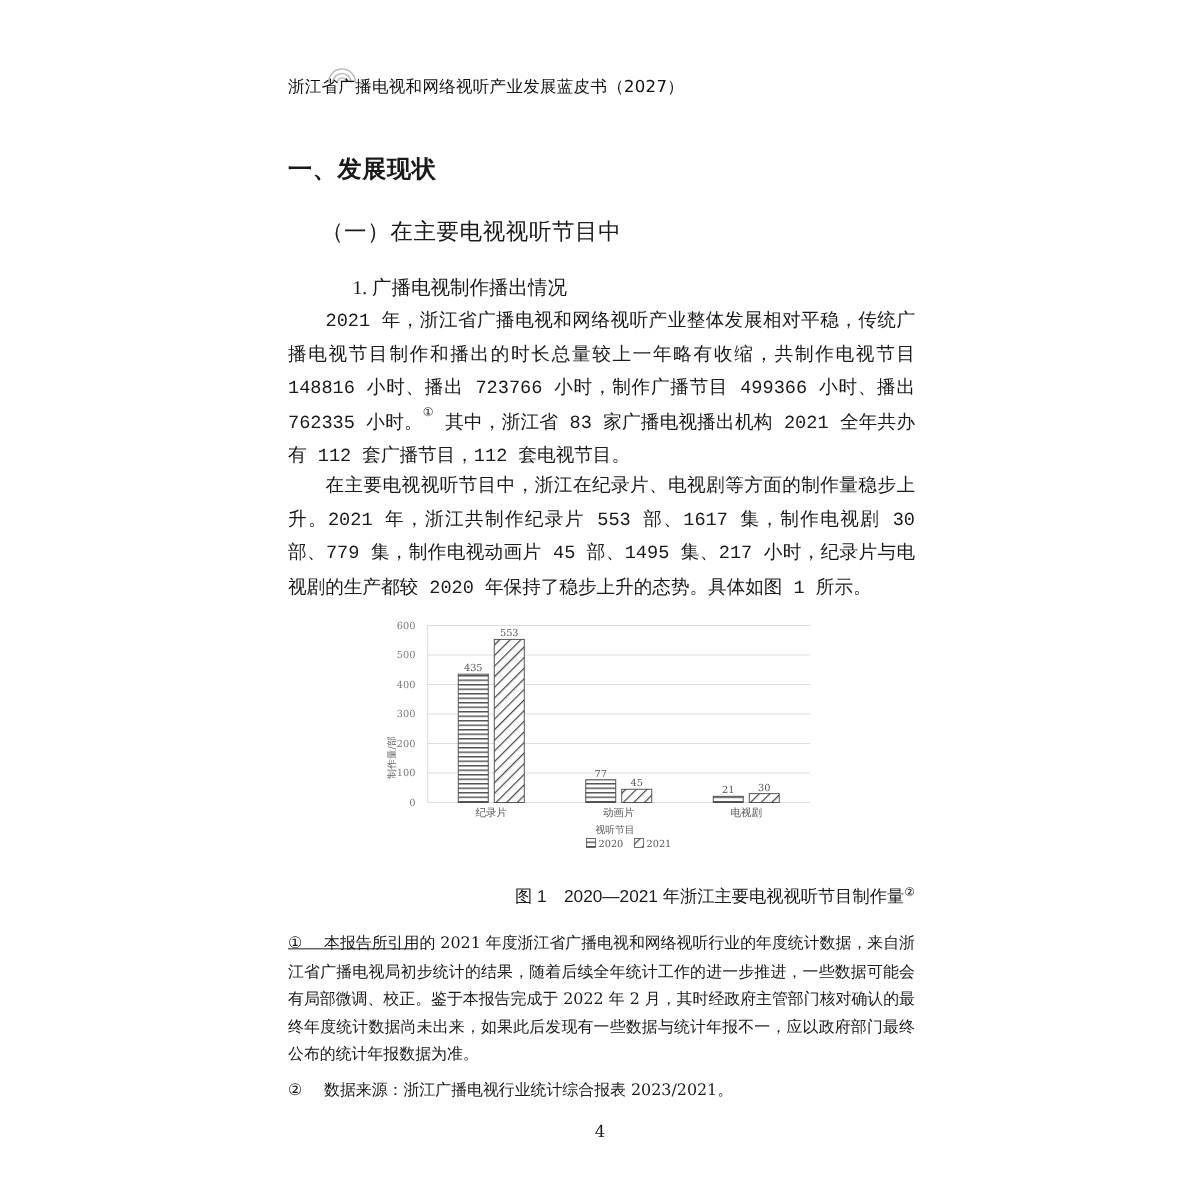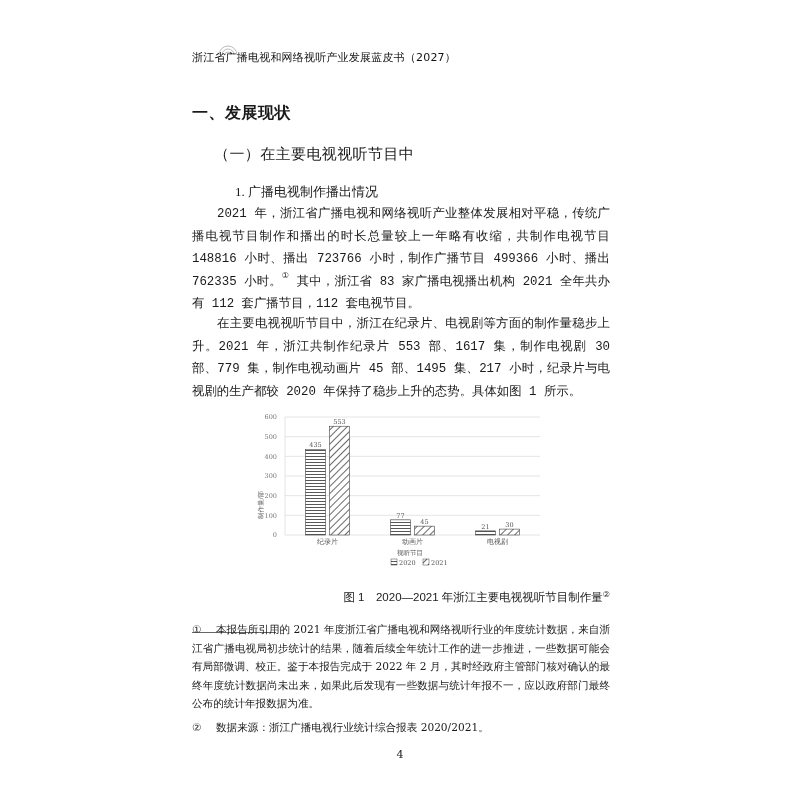--- a/index.html
+++ b/index.html
@@ -98,15 +98,15 @@
       <text x="144" y="159.5">2020</text>
       <rect x="168" y="154" width="6" height="6" fill="url(#dhatch)" stroke="#444" stroke-width="0.5"></rect>
       <text x="176" y="159.5">2021</text>
     </g>
 </svg>
 
 <div class="abs caption"><span>图 1　2020—2021 年浙江主要电视视听节目制作量</span><sup>②</sup></div>
 
 <div class="abs fn-rule"></div>
 <div class="abs fn fn1"><span class="num">①</span><span>本报告所引用的 2021 年度浙江省广播电视和网络视听行业的年度统计数据，来自浙江省广播电视局初步统计的结果，随着后续全年统计工作的进一步推进，一些数据可能会有局部微调、校正。鉴于本报告完成于 2022 年 2 月，其时经政府主管部门核对确认的最终年度统计数据尚未出来，如果此后发现有一些数据与统计年报不一，应以政府部门最终公布的统计年报数据为准。</span></div>
-<div class="abs fn fn2"><span class="num">②</span><span>数据来源：浙江广播电视行业统计综合报表 2020/2021。</span></div>
+<div class="abs fn fn2"><span class="num">②</span><span>数据来源：浙江广播电视行业统计综合报表 2023/2021。</span></div>
 
 <div class="abs page-num">4</div>
 
 </body></html>

